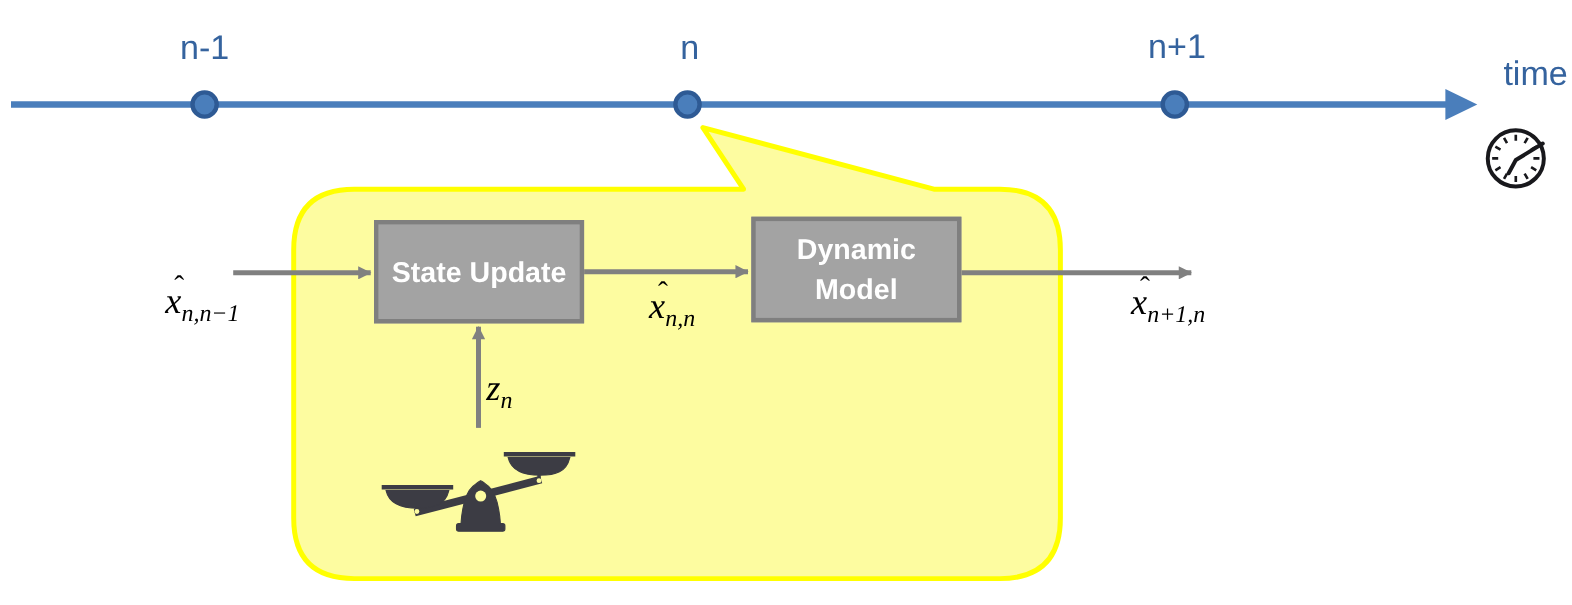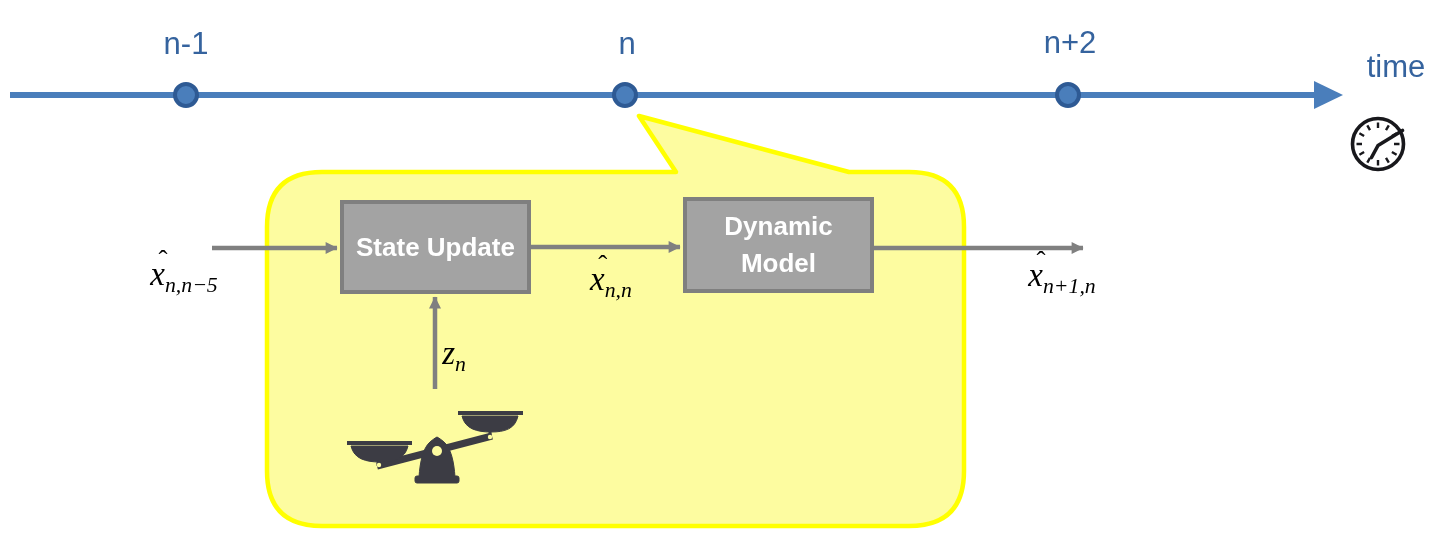--- a/index.html
+++ b/index.html
@@ -114,32 +114,32 @@
 
     <g fill="none" stroke="#18181C">
       <circle cx="1378" cy="144" r="25.5" stroke-width="3.6" fill="#FFFFFF"></circle>
       <path stroke-width="2.4" d="M1394,144 H1399.5 M1391.9,152 L1396.6,154.8 M1386,157.9 L1388.8,162.6 M1378,160 V165.5 M1370,157.9 L1367.3,162.6 M1364.1,152 L1359.4,154.8 M1362,144 H1356.5 M1364.1,136 L1359.4,133.3 M1370,130.1 L1367.3,125.4 M1378,128 V122.5 M1386,130.1 L1388.8,125.4 M1391.9,136 L1396.6,133.3"></path>
       <polyline points="1371.5,157.5 1378,145.5 1402.5,130.5" stroke-width="3.6" stroke-linecap="round" stroke-linejoin="round"></polyline>
     </g>
   </svg>
 
   <div class="tick-label" style="left:186px;top:26px">n-1</div>
   <div class="tick-label" style="left:627px;top:26px">n</div>
-  <div class="tick-label" style="left:1070px;top:25px">n+2</div>
+  <div class="tick-label" style="left:1070px;top:25px">n+1</div>
   <div class="axis-label" style="left:1360px;top:49px">time</div>
 
   <div class="block" id="block-state-update">
     <span>State Update</span>
   </div>
   <div class="block" id="block-dynamic-model">
     <span>Dynamic Model</span>
   </div>
 
   <div class="math-label" style="left:184px;top:277px">
-    <span class="mbase"><span class="mhat">ˆ</span><span>x</span></span><sub>n,n−5</sub>
+    <span class="mbase"><span class="mhat">ˆ</span><span>x</span></span><sub>n,n−1</sub>
   </div>
 
   <div class="math-label" style="left:611px;top:282px">
     <span class="mbase"><span class="mhat">ˆ</span><span>x</span></span><sub>n,n</sub>
   </div>
 
   <div class="math-label" style="left:1062px;top:278px">
     <span class="mbase"><span class="mhat">ˆ</span><span>x</span></span><sub>n+1,n</sub>
   </div>
 

